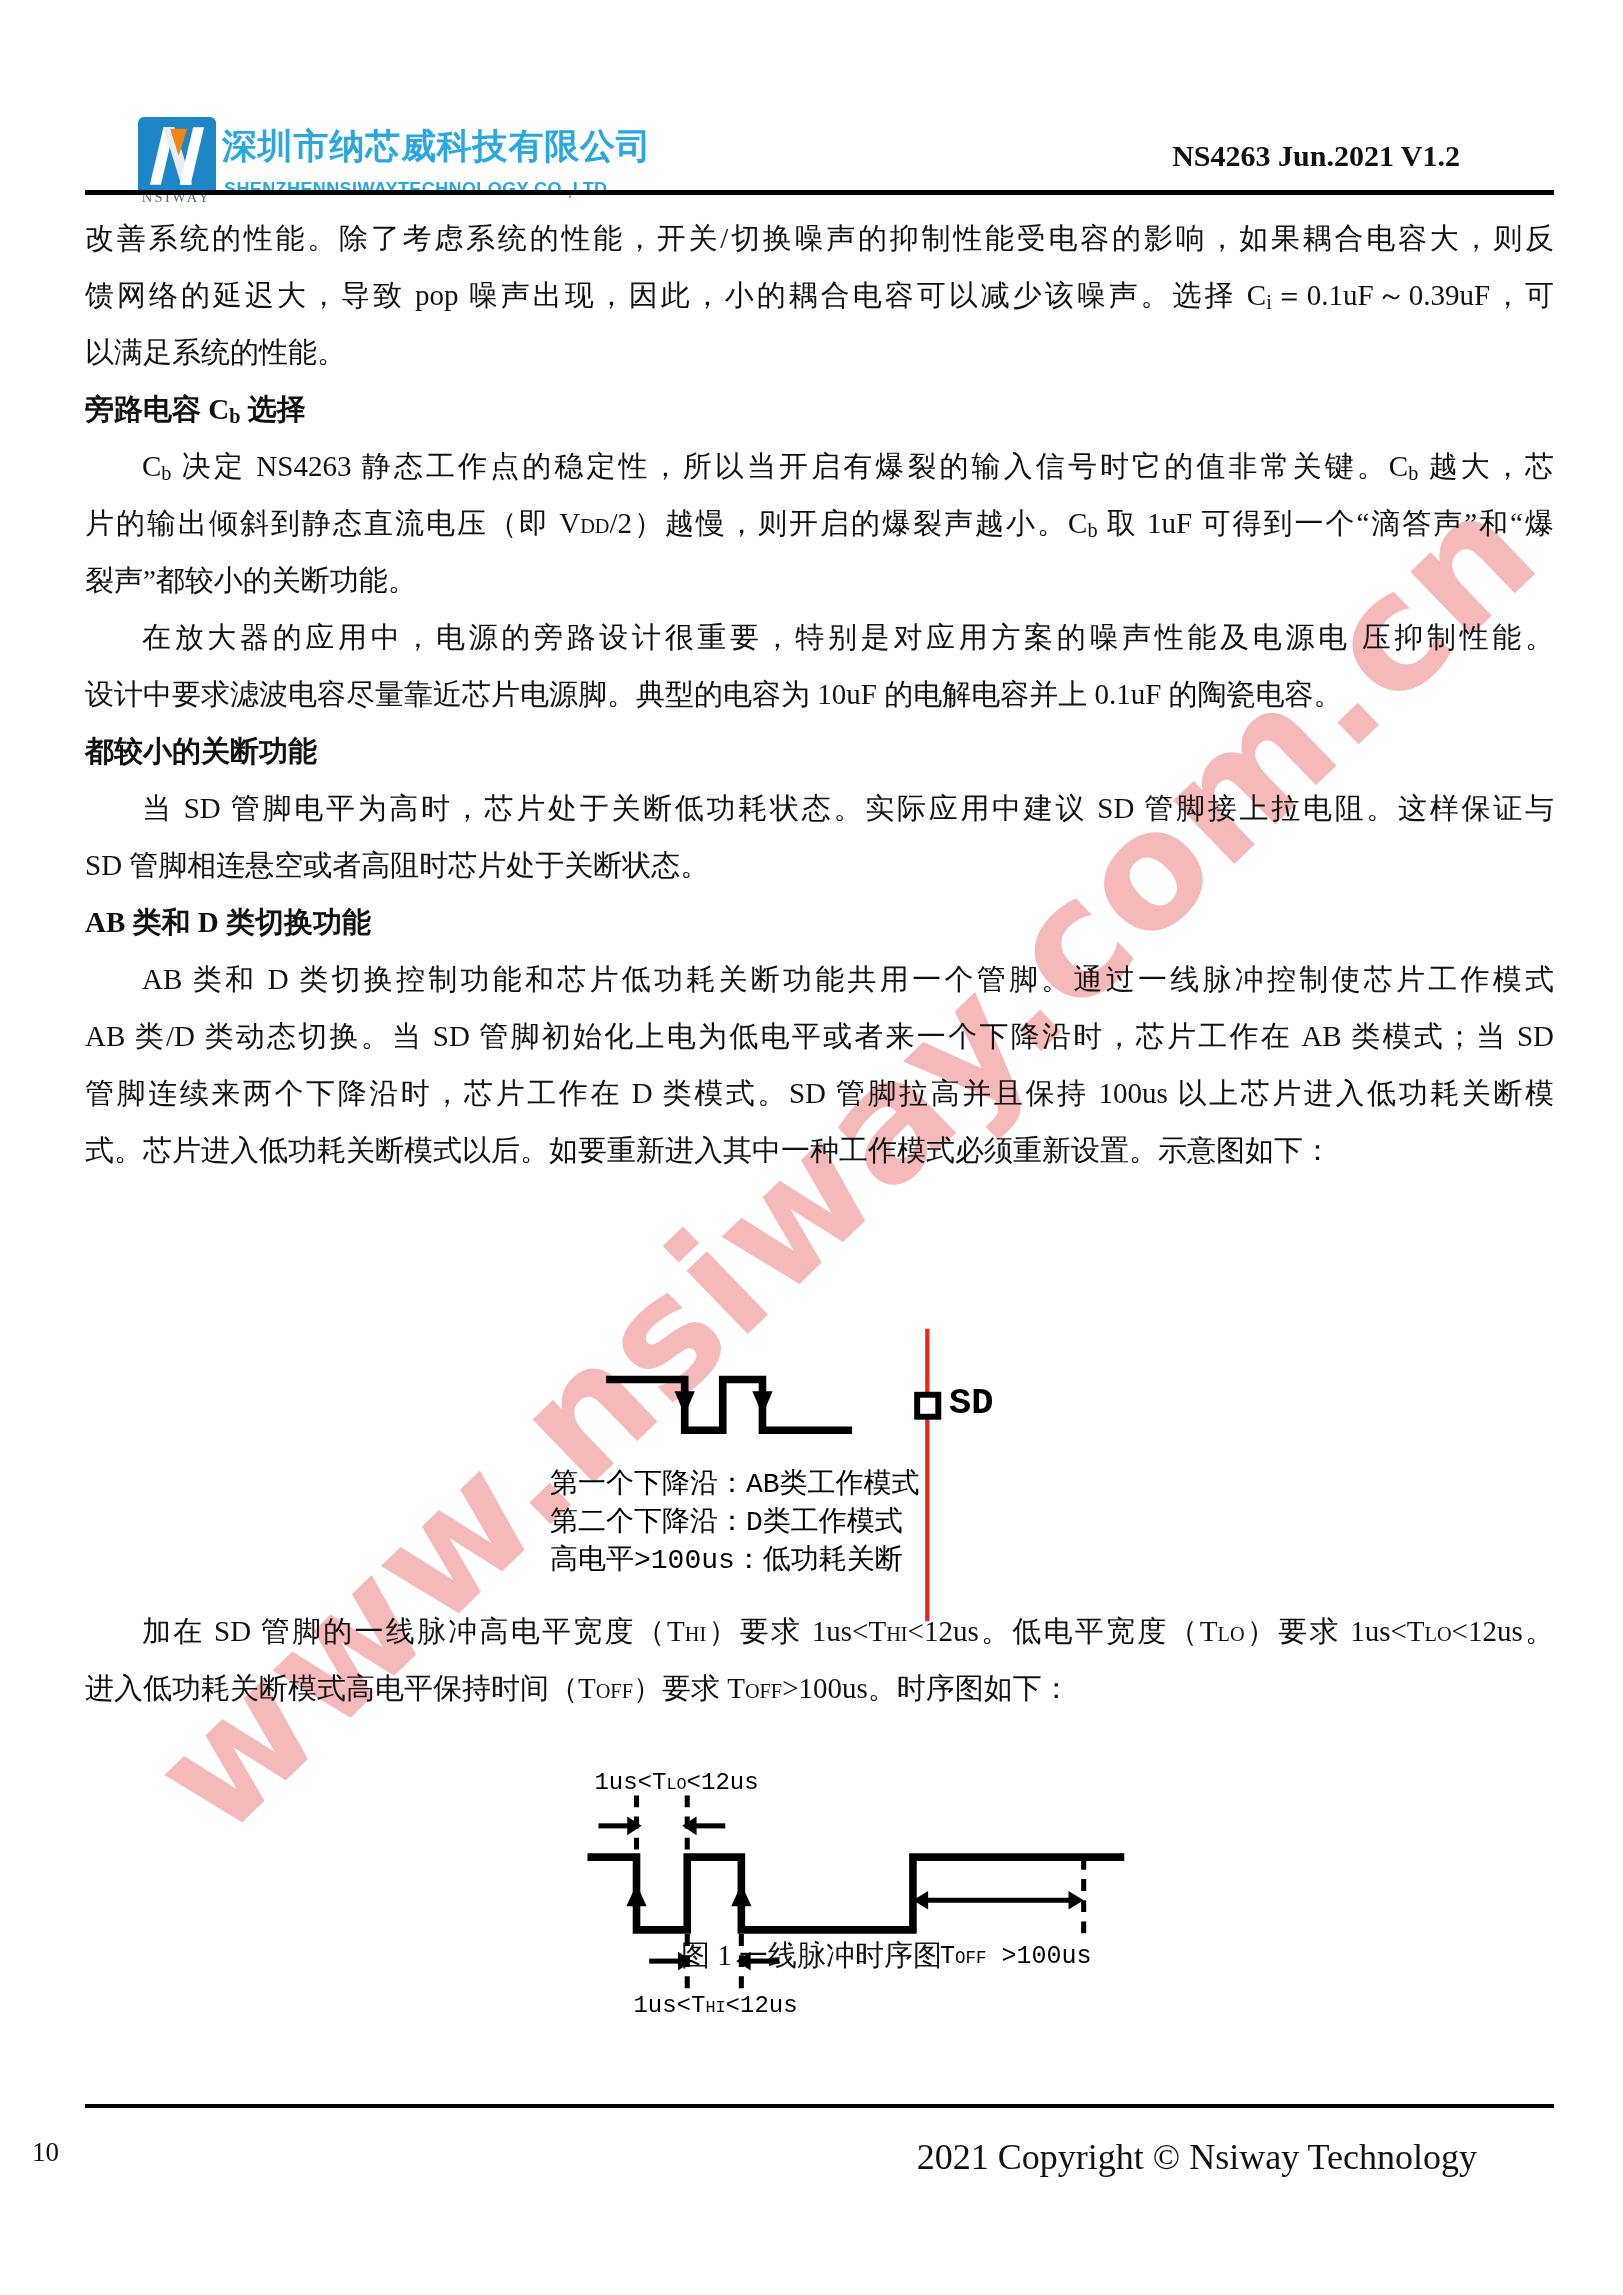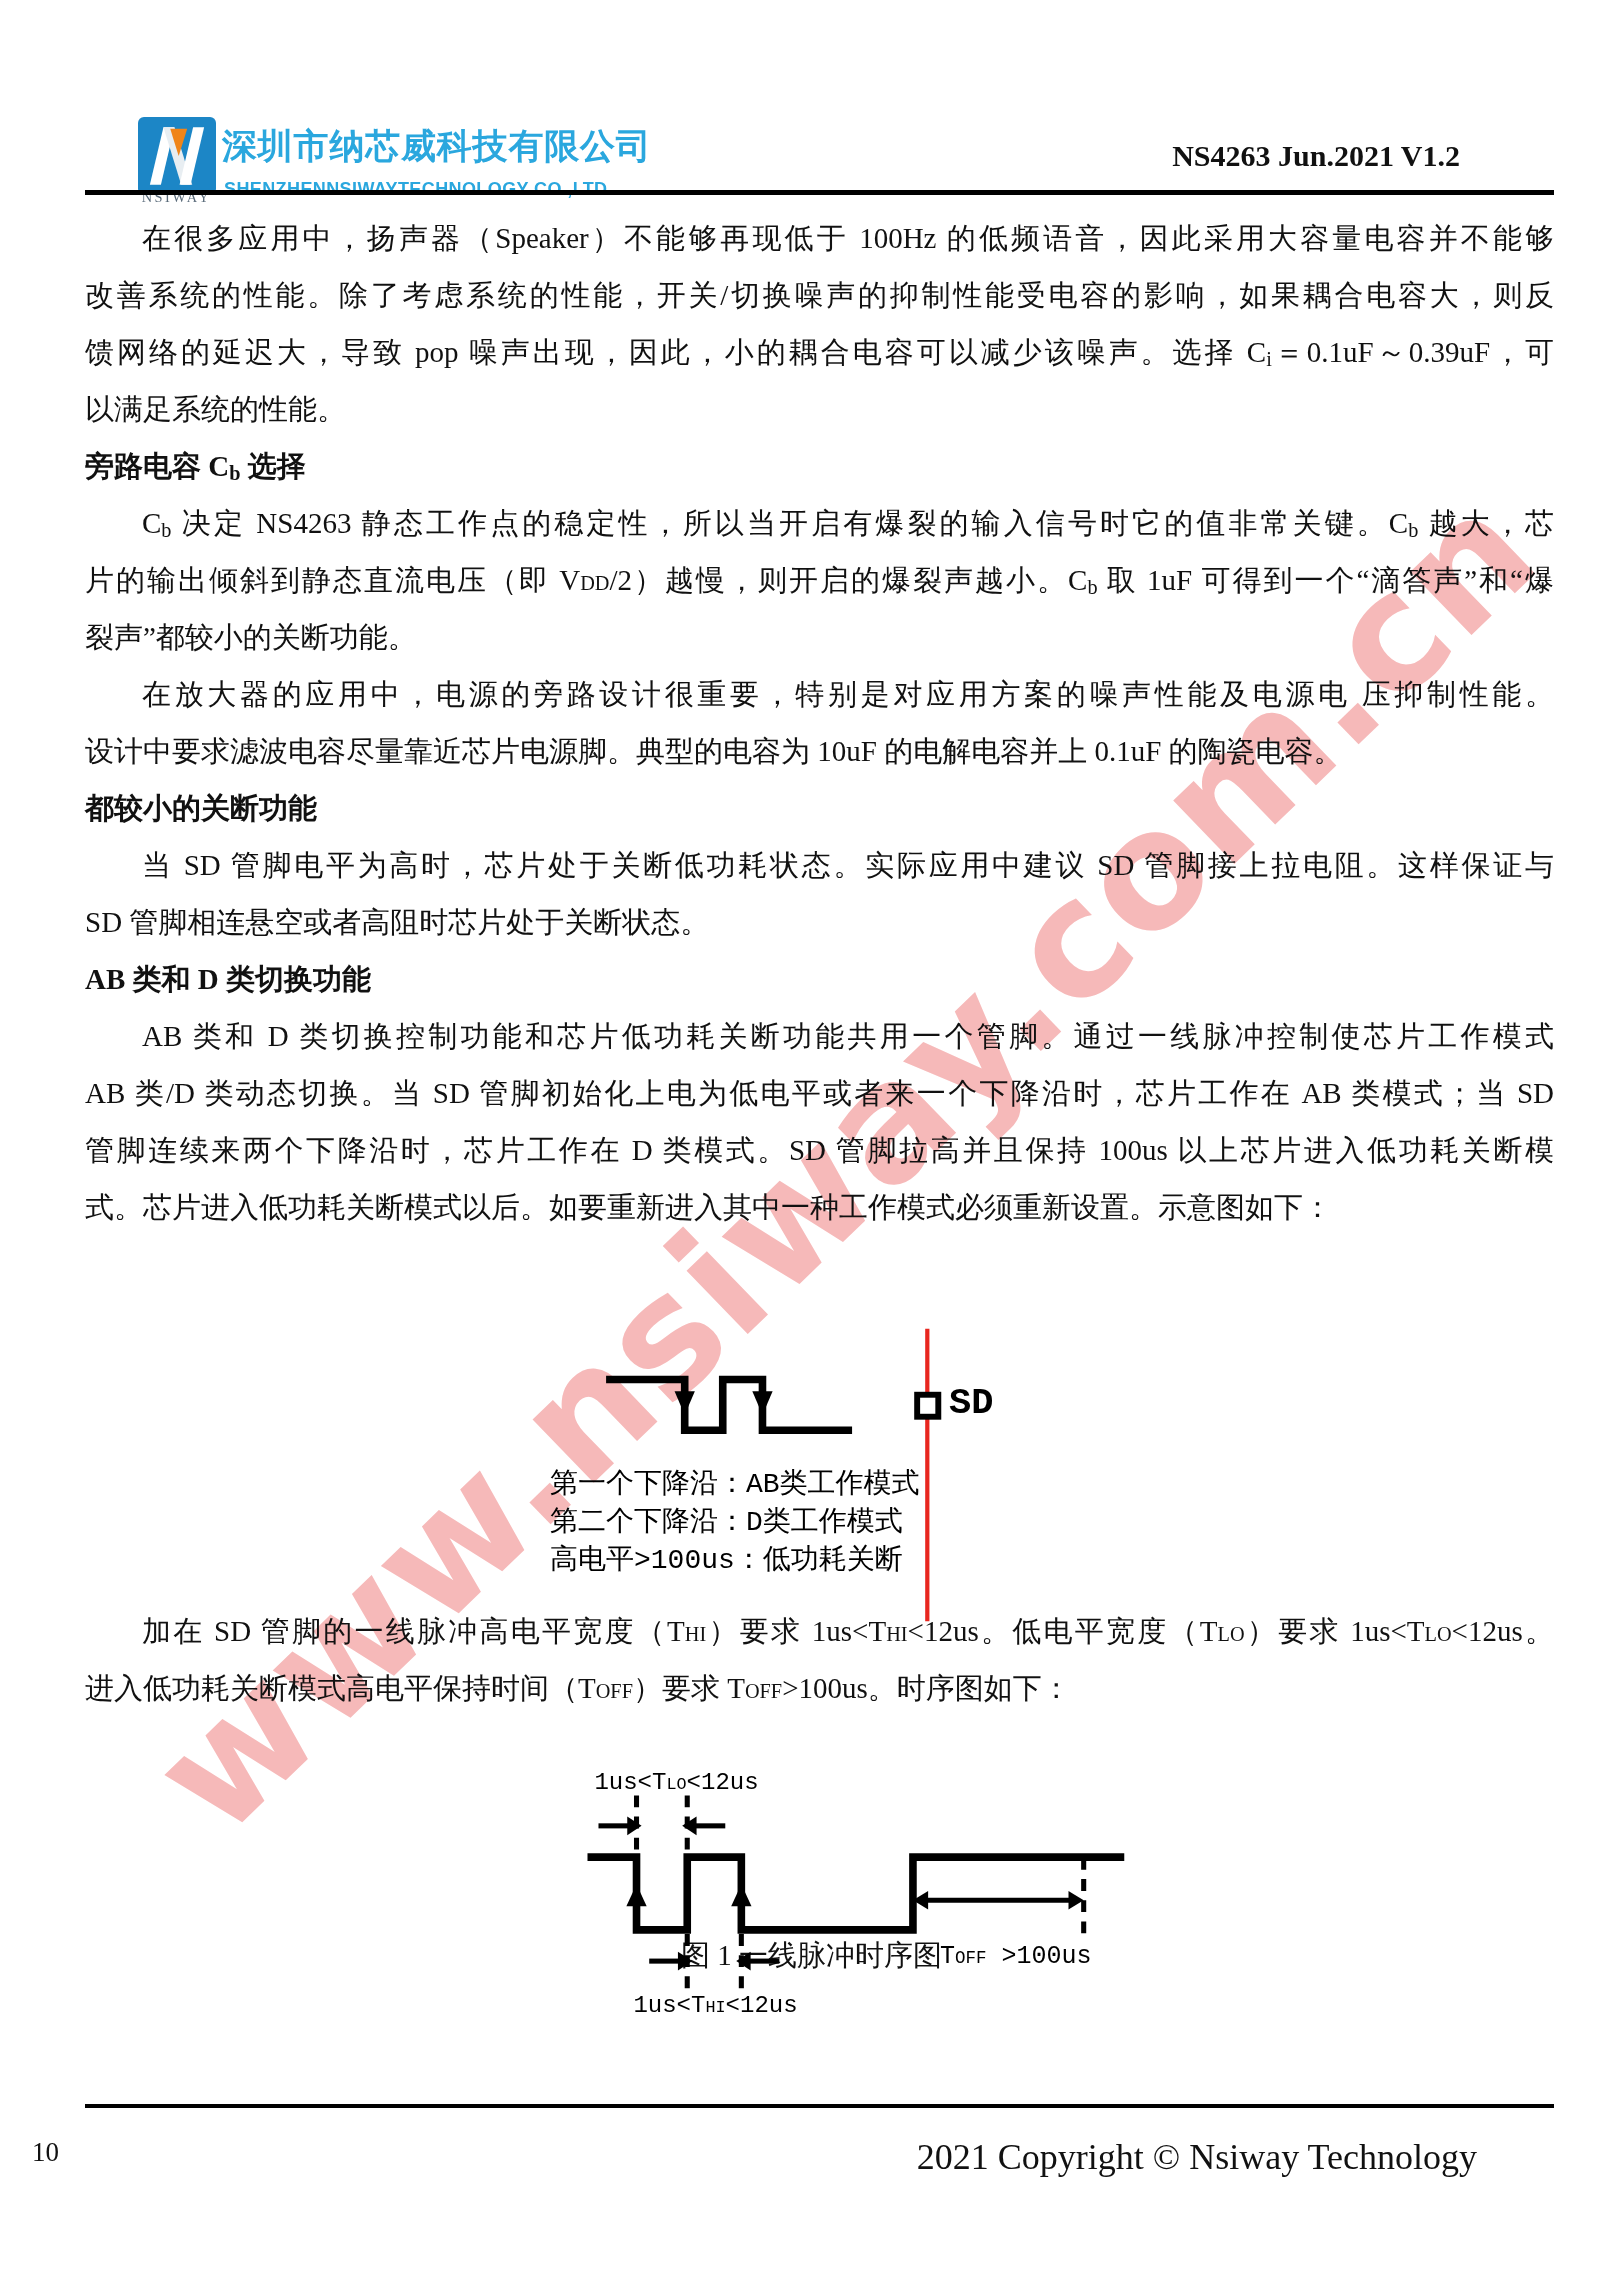--- a/index.html
+++ b/index.html
@@ -62,21 +62,20 @@
       <polygon points="49,80 65,12 78,12 62,80" fill="#ffffff"></polygon>
       <polygon points="38,14 58,14 48,46" fill="#f08519"></polygon>
     </svg>
     <div class="logo-sub">NSIWAY</div>
     <div class="company-cn">深圳市纳芯威科技有限公司</div>
     <div class="company-en">SHENZHENNSIWAYTECHNOLOGY CO.,LTD</div>
     <div class="doc-ref">NS4263 Jun.2021 V1.2</div>
     <div class="rule hdr"></div>
 
     <div class="tblock b1">
-      <div class="ln jf ind"><span>在很多应用中，扬声器（Speaker）不能够再现低于 100Hz 的低频语音，因此采用大容量电容并不能够</span></div>
       <div class="ln jf"><span>改善系统的性能。除了考虑系统的性能，开关/切换噪声的抑制性能受电容的影响，如果耦合电容大，则反</span></div>
       <div class="ln jf"><span>馈网络的延迟大，导致 pop 噪声出现，因此，小的耦合电容可以减少该噪声。选择 C</span><span class="sb">i</span><span>＝0.1uF～0.39uF，可</span></div>
       <div class="ln"><span>以满足系统的性能。</span></div>
       <div class="ln hd"><span>旁路电容 C</span><span class="sb">b</span><span> 选择</span></div>
       <div class="ln jf ind"><span>C</span><span class="sb">b</span><span> 决定 NS4263 静态工作点的稳定性，所以当开启有爆裂的输入信号时它的值非常关键。C</span><span class="sb">b</span><span> 越大，芯</span></div>
       <div class="ln jf"><span>片的输出倾斜到静态直流电压（即 V</span><span class="sc">DD</span><span>/2）越慢，则开启的爆裂声越小。C</span><span class="sb">b</span><span> 取 1uF 可得到一个“滴答声”和“爆</span></div>
       <div class="ln"><span>裂声”都较小的关断功能。</span></div>
       <div class="ln jf ind"><span>在放大器的应用中，电源的旁路设计很重要，特别是对应用方案的噪声性能及电源电 压抑制性能。</span></div>
       <div class="ln"><span>设计中要求滤波电容尽量靠近芯片电源脚。典型的电容为 10uF 的电解电容并上 0.1uF 的陶瓷电容。</span></div>
       <div class="ln hd"><span>都较小的关断功能</span></div>

